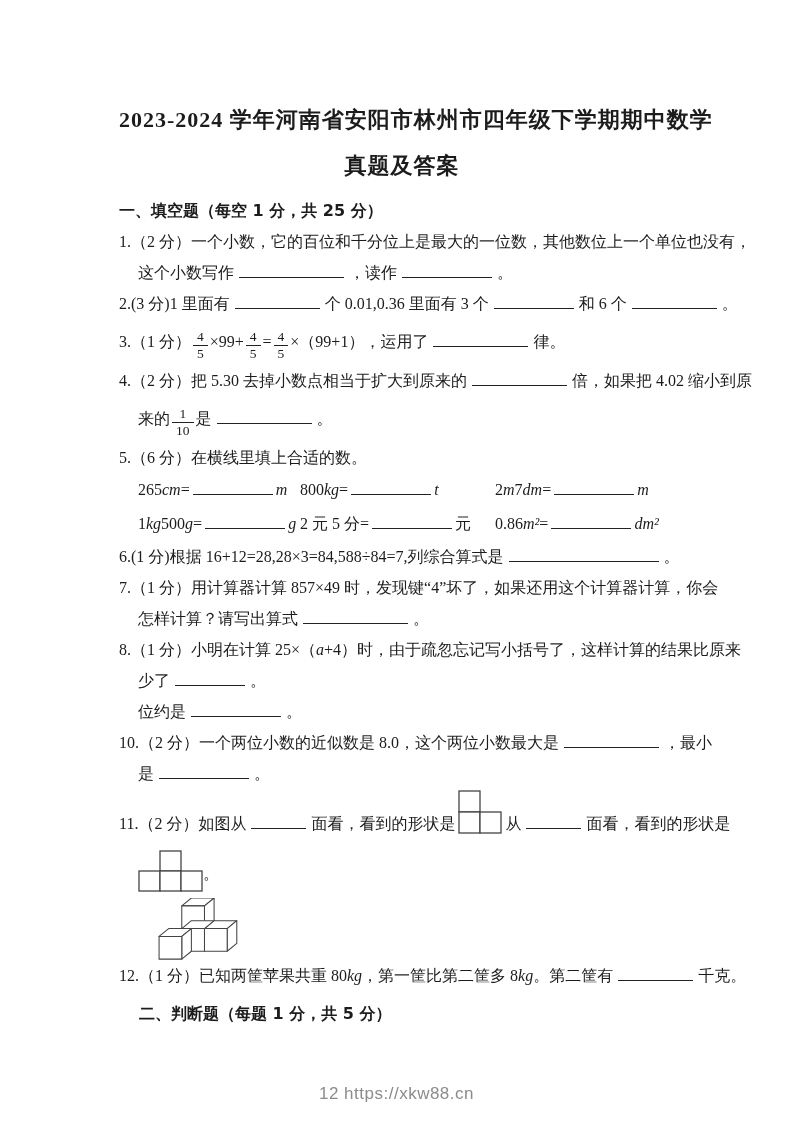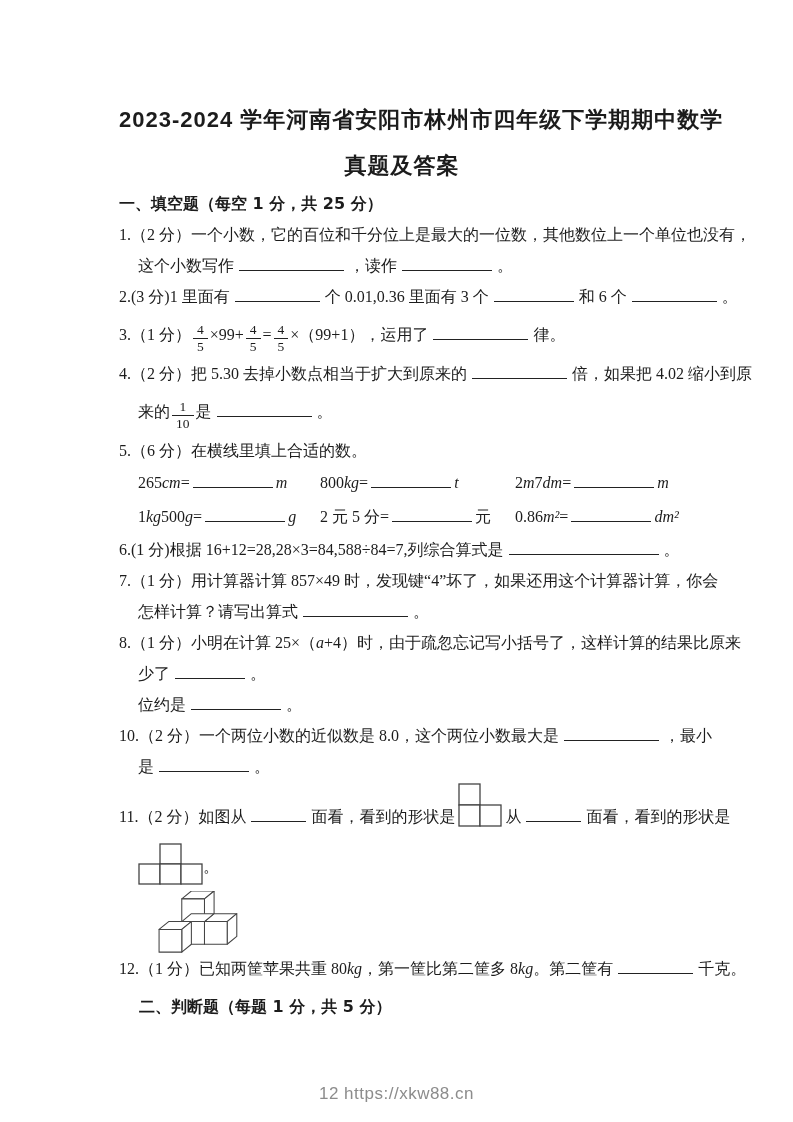--- a/index.html
+++ b/index.html
@@ -7,32 +7,33 @@
     position:relative;
     width:793px;height:1122px;
     background:#ffffff;
     font-family:"Liberation Serif","DejaVu Serif",serif;
     color:#1c1c1c;
     overflow:hidden;
   }
   .content{padding:97px 108px 0 119px;}
   .title-line{
     text-align:center;
-    font-family:Liberation Sans, sans-serif;
+    font-family:Liberation Serif, serif;
     font-weight:bold;
     font-size:22px;
     line-height:46px;
     letter-spacing:1px;
     white-space:nowrap;
   }
   .sec-heading{
     font-family:"DejaVu Sans","Liberation Sans",sans-serif;
     font-weight:bold;
     font-size:16px;
     line-height:30px;
+    margin-top:7px;
   }
   .line{font-size:16px;line-height:31px;white-space:nowrap;}
   .cont{padding-left:19px;}
   .tall{line-height:46px;}
   .blank{
     display:inline-block;
     border-bottom:1.4px solid #222;
     height:15px;
     vertical-align:baseline;
     margin:0 5px;
@@ -41,21 +42,21 @@
   .w85{width:85px}.w90{width:90px}.w95{width:95px}.w105{width:105px}.w150{width:150px}
   .frac{
     display:inline-block;vertical-align:-11px;text-align:center;
     font-size:13.5px;line-height:1.15;margin:0 2px;
   }
   .frac .fnum{display:block;border-bottom:1.2px solid #222;padding:0 4px;}
   .frac .fden{display:block;padding:0 4px;}
   i{font-family:"Liberation Serif","DejaVu Serif",serif;text-align:center;}
   .q5row{display:flex;padding-left:19px;line-height:34px;font-size:16px;white-space:nowrap;}
   .q5c1{width:162px;}
-  .q5c2{width:195px;margin-left:20px;}
+  .q5c2{width:195px;}
   .q5row .blank{width:80px;margin:0 3px;}
   .figline{padding-left:19px;}
   .inline-fig{vertical-align:-6px;margin:0 3px;}
   svg.shape{display:inline-block;}
   .footer{
     position:absolute;left:0;top:1084px;width:100%;
     text-align:center;
     font-family:"Liberation Sans","DejaVu Sans",sans-serif;
     font-size:17px;color:#8c8c8c;letter-spacing:0.5px;
   }

